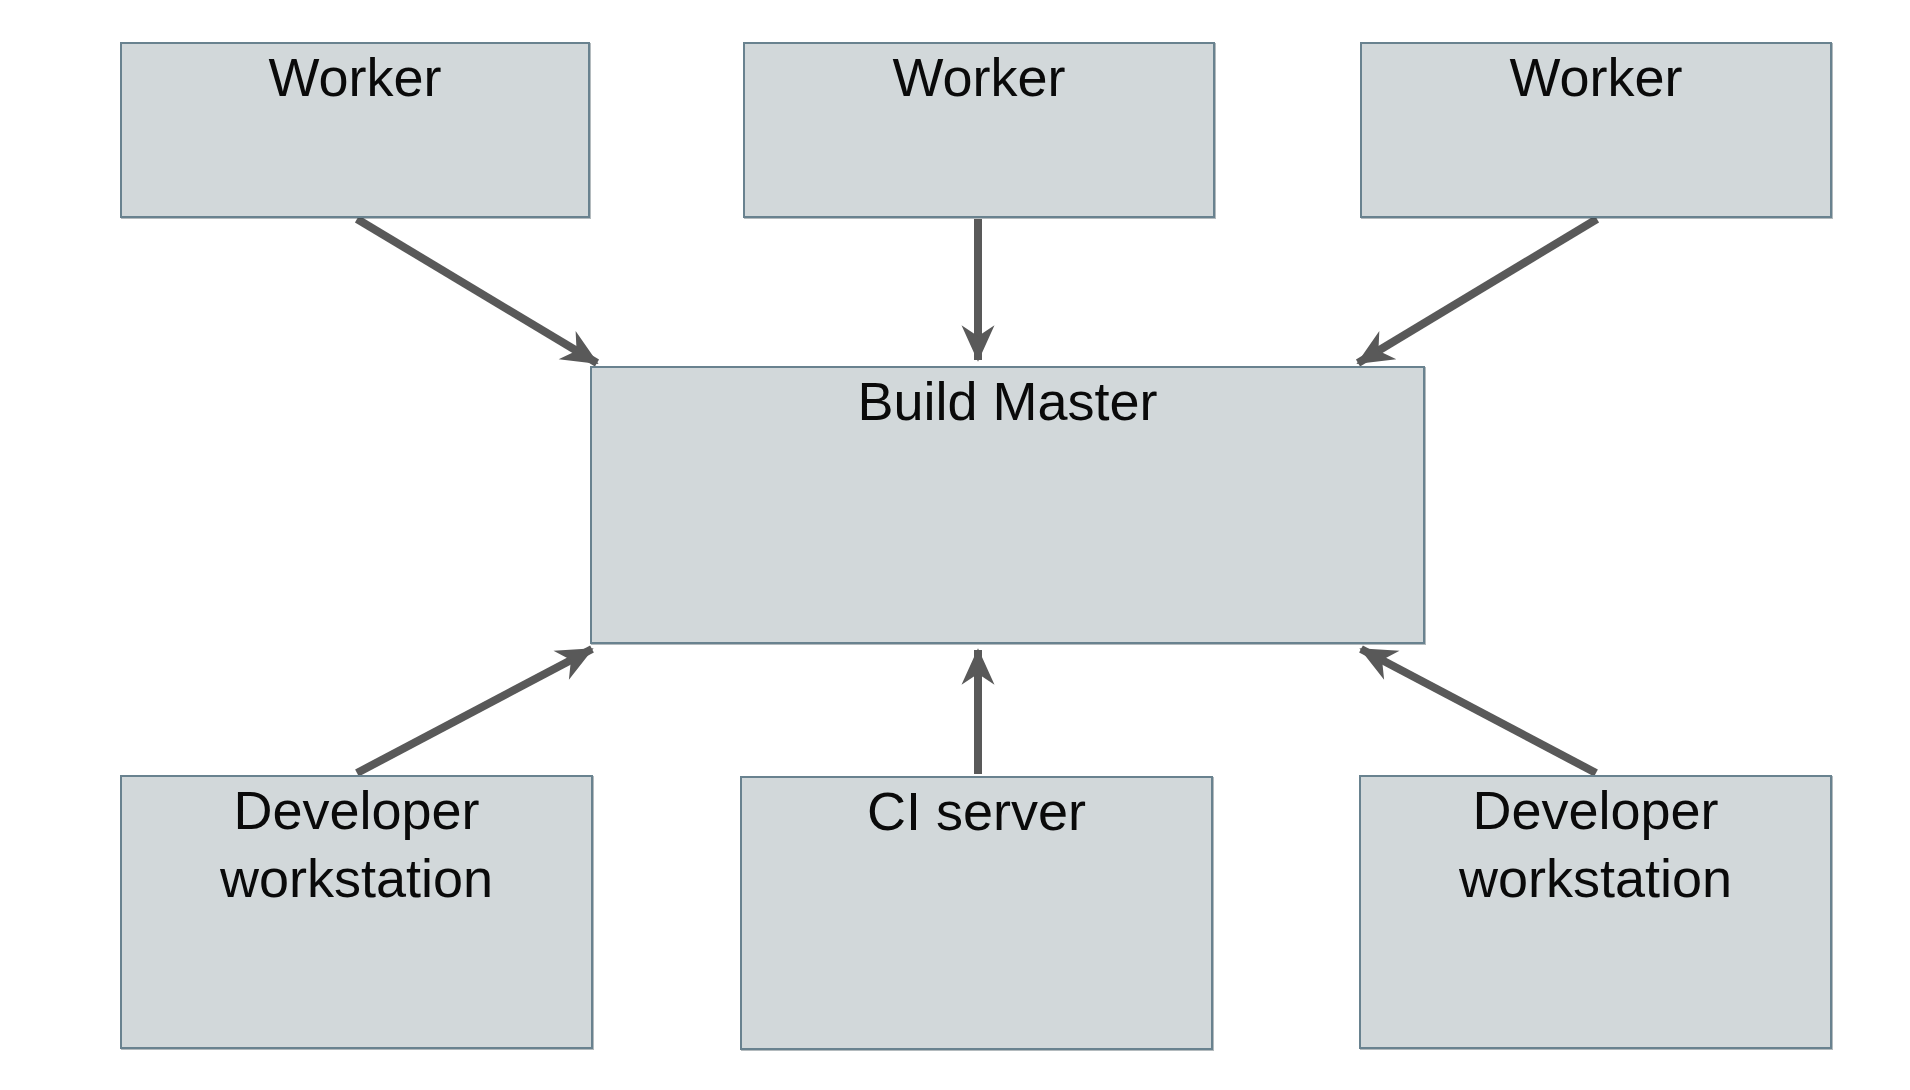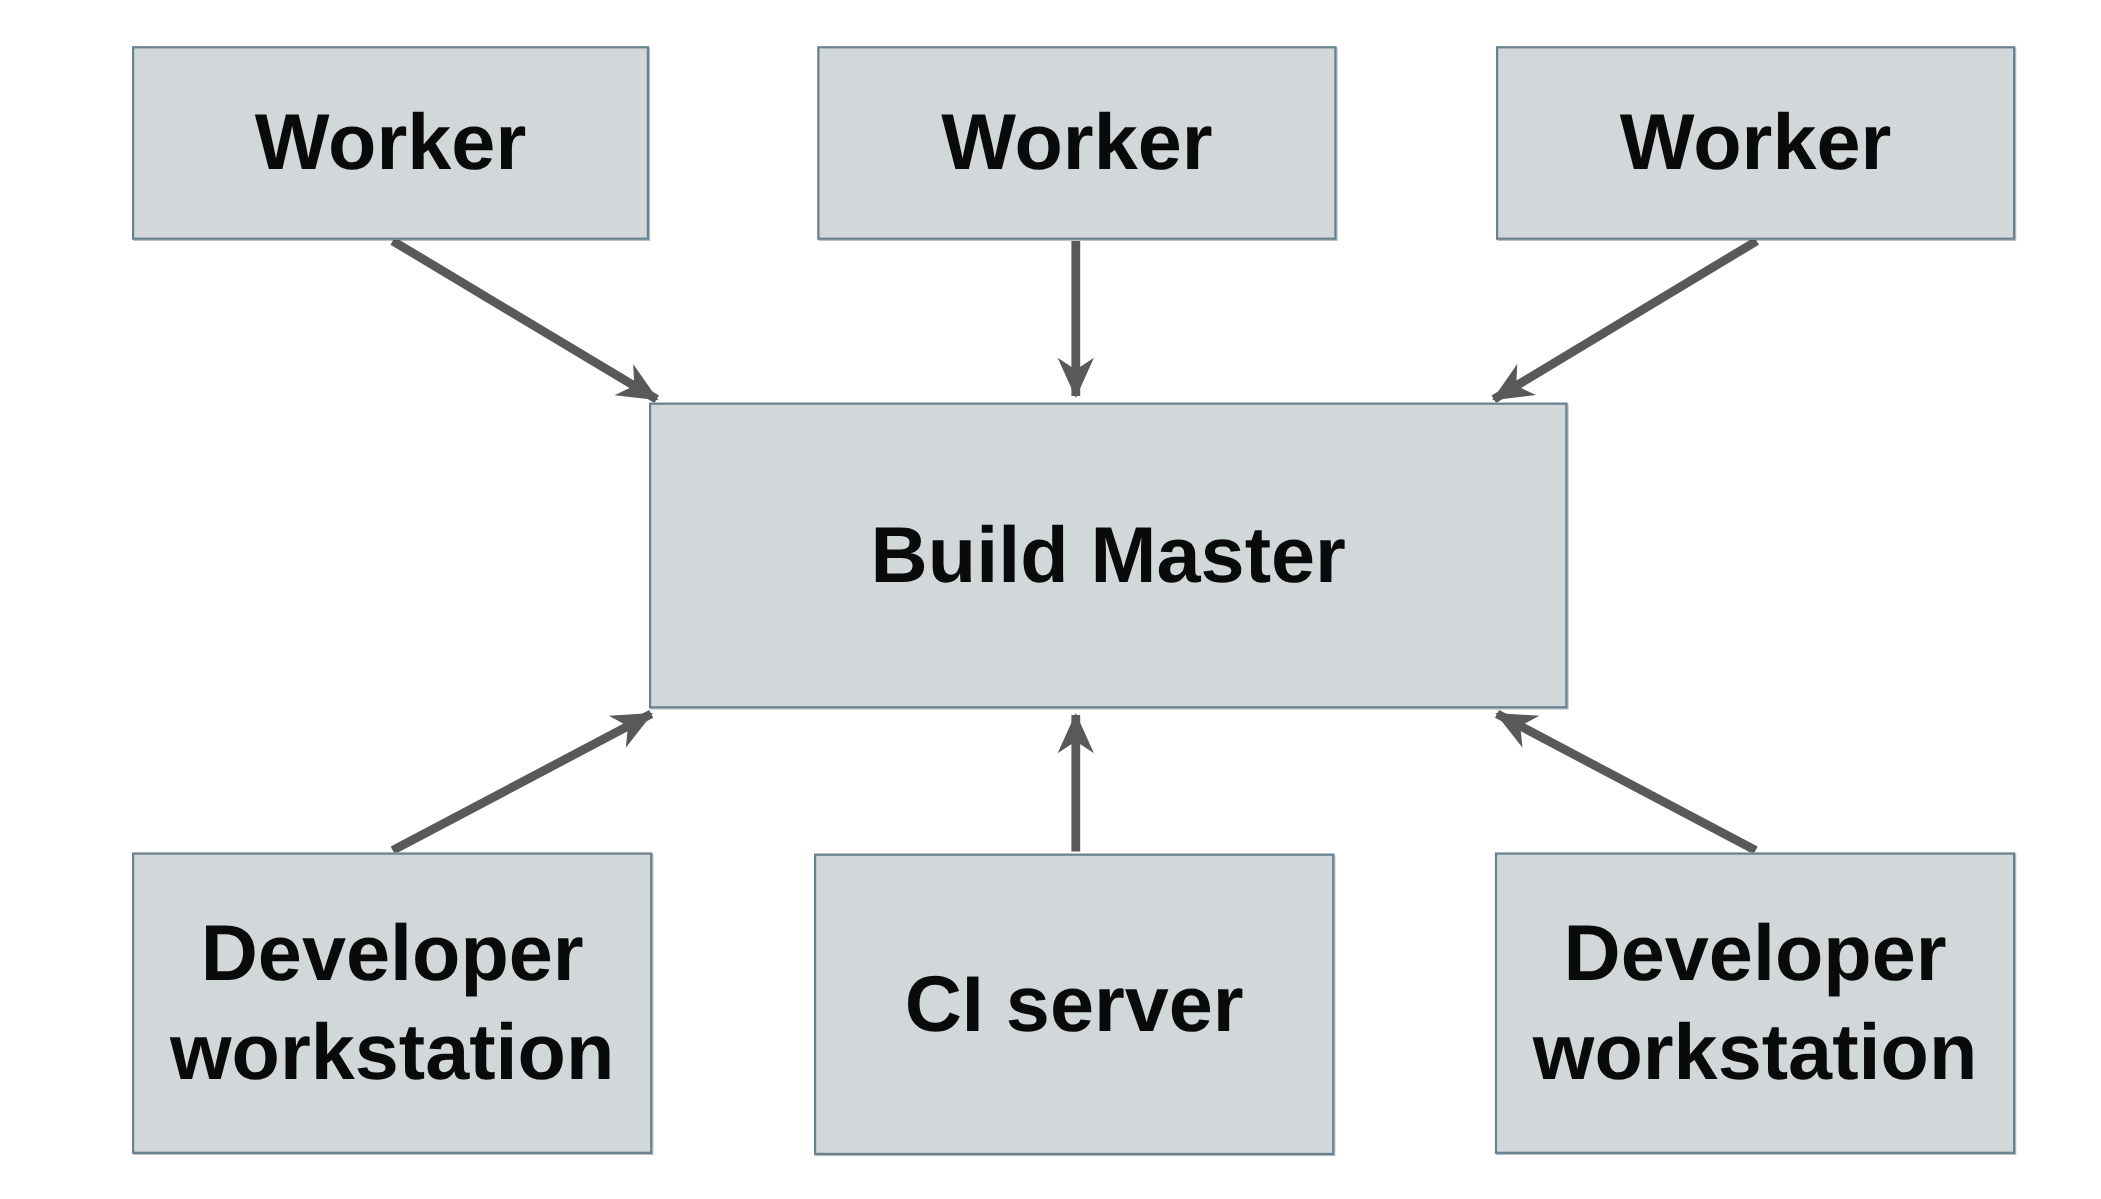--- a/index.html
+++ b/index.html
@@ -32,27 +32,25 @@
   }
   .arrowhead-poly{
     fill:var(--arrow);
   }
   .node{
     position:absolute;
     background:var(--node-fill);
     border:2px solid var(--node-border);
     box-shadow:1px 1px 0 rgba(40,60,70,0.35);
     display:flex;
-    align-items:center;
     justify-content:center;
     text-align:center;
     color:var(--text);
-    font-size:72px;
+    font-size:54px;
     line-height:1.25;
-    font-weight:bold;
   }
   .node-label{
     display:block;
     padding:0 28px;
   }
   
   .n-worker-1{left:120px;top:42px;width:470px;height:176px;}
   .n-worker-2{left:743px;top:42px;width:472px;height:176px;}
   .n-worker-3{left:1360px;top:42px;width:472px;height:176px;}
   .n-build-master{left:590px;top:366px;width:835px;height:278px;}

